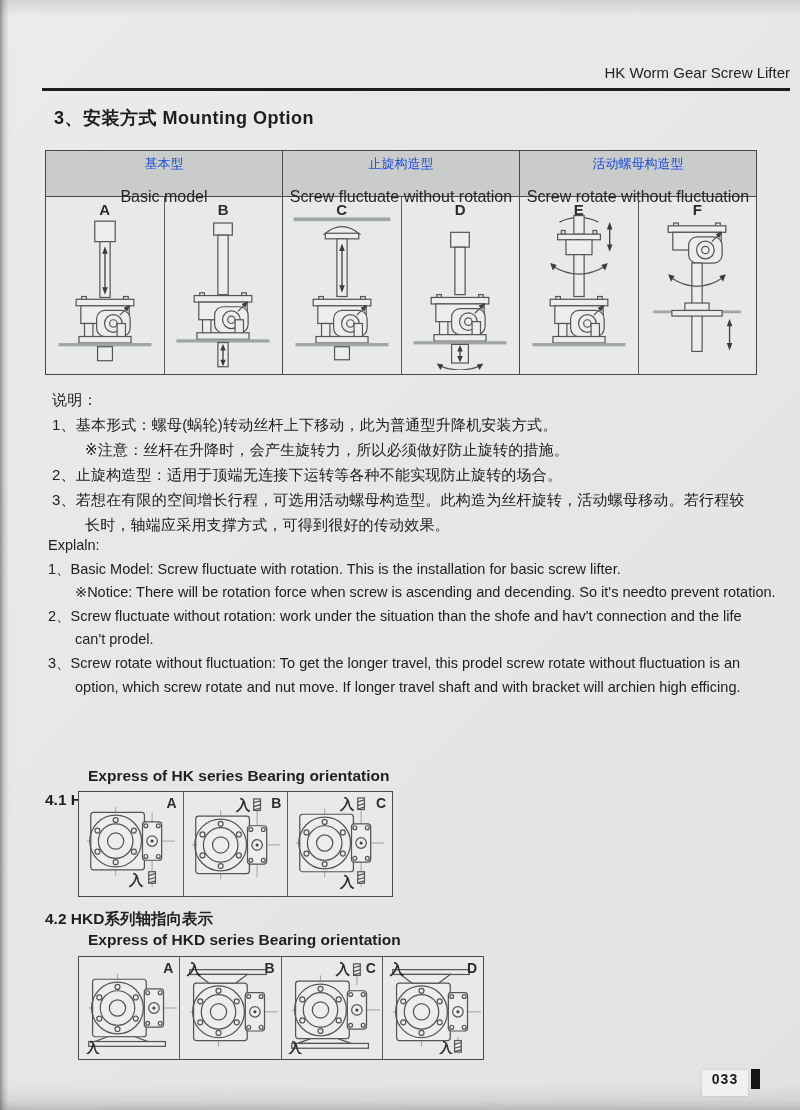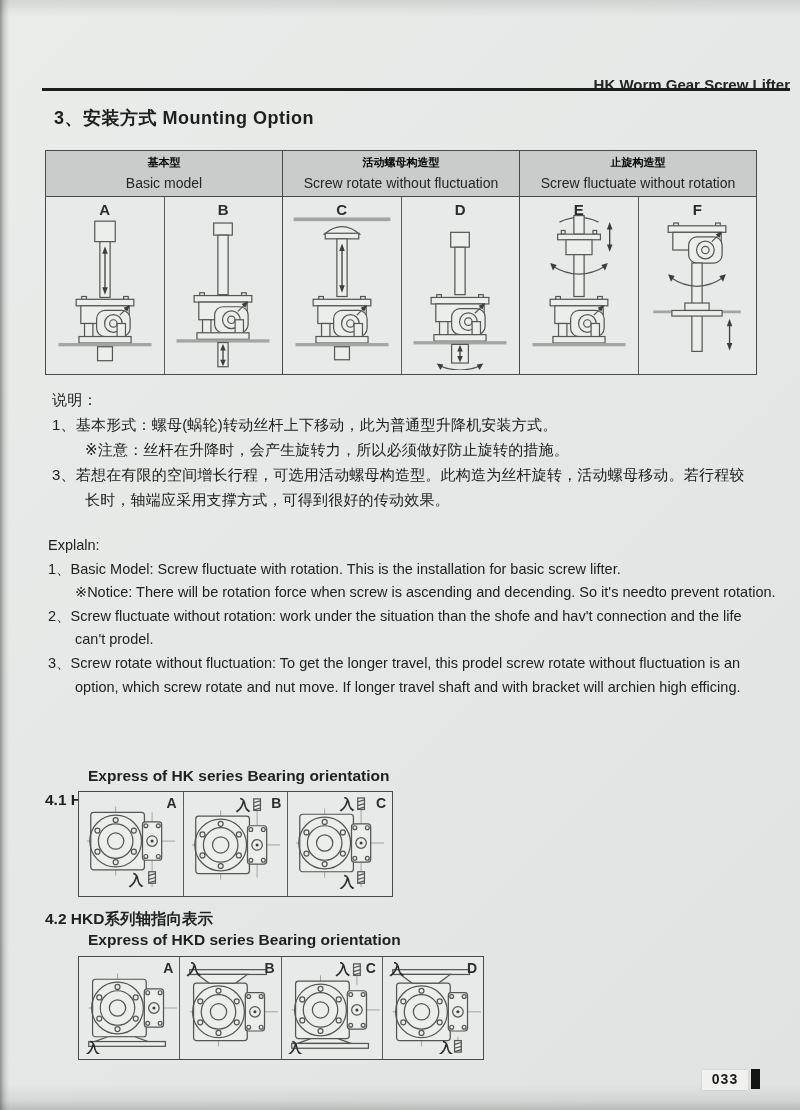--- a/index.html
+++ b/index.html
@@ -8,34 +8,34 @@
     font-family:"Liberation Sans","DejaVu Sans",sans-serif; color:#2b2d2c;
     background:
       linear-gradient(90deg, rgba(60,62,60,.50) 0px, rgba(60,62,60,.18) 4px, rgba(60,62,60,0) 9px),
       linear-gradient(180deg, rgba(130,132,130,.22) 0px, rgba(130,132,130,0) 16px),
       linear-gradient(0deg, rgba(90,92,90,.30) 0px, rgba(90,92,90,.10) 10px, rgba(90,92,90,0) 26px),
       linear-gradient(135deg, #e9ece9 0%, #e5e8e6 45%, #e0e3e1 100%);
     overflow:hidden;
   }
   .abs { position:absolute; }
   .title-zh { top:34px; right:10px; font-size:23px; font-weight:bold; letter-spacing:2px; color:#1d1f1e; }
-  .title-en { top:64px; right:10px; font-size:15px; font-weight:bold; color:#222423;margin-top:12px; }
+  .title-en { top:64px; right:10px; font-size:15px; font-weight:normal; color:#222423; }
   .hr { left:42px; width:748px; top:88px; height:3px; background:#1c1e1d; }
   .h2 { font-size:18px; font-weight:bold; color:#1d1f1e; letter-spacing:.5px; }
   .sec3-h { left:54px; top:106px; }
   .sec4-h { left:54px; top:703px; }
   .sub-zh { font-size:15.5px; font-weight:bold; color:#1e201f; }
   .sub-en { font-size:15.5px; font-weight:bold; color:#1e201f; }
 
   .mtable { left:45px; top:150px; width:710px; border:1.6px solid #474a48; background:#e7eae8; }
   .mhead { display:flex; height:45px; background:#c9ccca; border-bottom:1.6px solid #474a48; }
   .mhead .col { flex:1; border-right:1.6px solid #474a48; text-align:center; padding-top:4px; box-sizing:border-box; }
   .mhead .col:last-child { border-right:none; }
-  .col .zh { font-size:11px; font-weight:bold; color:#000000; }
-  .col .en { font-size:14px; color:#242625; margin-top:5px; }
+  .col .zh { font-size:13px; font-weight:normal; color:#1d4ed8; }
+  .col .en { font-size:16px; color:#242625; margin-top:15px; }
   .mbody { display:flex; height:177px; }
   .mcell { flex:1; border-right:1.2px solid #5a5d5b; position:relative; }
   .mcell:last-child { border-right:none; }
   .mcell:nth-child(2), .mcell:nth-child(4) { border-right:1.6px solid #474a48; }
   .mletter { position:absolute; top:4px; left:0; right:0; text-align:center; font-size:15px; font-weight:bold; color:#26282 7; }
   svg.mnt { position:absolute; left:50%; transform:translateX(-50%); top:13px; width:104px; height:160px; }
 
   .notes { font-size:15px; line-height:25px; letter-spacing:.2px; color:#202221; }
   .notes-zh { left:52px; top:387px; }
   .notes-en { left:48px; top:534px; font-size:14.5px; line-height:23.6px; letter-spacing:0; }
@@ -48,21 +48,21 @@
   .sub2-en { left:88px; top:931px; }
 
   .otable { border:1.4px solid #474a48; display:flex; background:#e7eae8; }
   .hk  { left:78px; top:791px; width:313px; height:104px; }
   .hkd { left:78px; top:956px; width:404px; height:102px; }
   .ocell { flex:1; border-right:1.2px solid #5a5d5b; position:relative; }
   .ocell:last-child { border-right:none; }
   .oletter { position:absolute; top:3px; right:6px; font-size:14px; font-weight:bold; color:#26282 7; }
   svg.top { display:block; width:100px; height:92px; margin:5px auto 0; }
 
-  .pagenum { left:702px; top:1070px; width:46px; height:20px; background:#f1f1ef;
+  .pagenum { left:702px; top:1070px; width:46px; height:26px; background:#f1f1ef;
              text-align:center; font-size:14px; font-weight:bold; line-height:18px;
              letter-spacing:1px; color:#1b1b1b; box-shadow:0 0 2px rgba(0,0,0,.15); }
   .pbar { left:751px; top:1069px; width:9px; height:20px; background:#141414; }
 
   
   .fl { fill:#eceeeb; stroke:#53565 2; stroke:#535652; stroke-width:1.3; }
   .ln { fill:none; stroke:#535652; stroke-width:1.3; }
   .tn { stroke:#7d807d; stroke-width:.7; fill:none; }
   .gb { fill:#a2a6a2; stroke:none; }
   .ar { fill:#3c3e3c; stroke:none; }
@@ -129,26 +129,26 @@
 
   <div class="abs h2 sec3-h">3、安装方式 Mounting Option</div>
 
   <div class="abs mtable">
     <div class="mhead">
       <div class="col">
         <div class="zh">基本型</div>
         <div class="en">Basic model</div>
       </div>
       <div class="col">
+        <div class="zh">止旋构造型</div>
+        <div class="en">Screw fluctuate without rotation</div>
+      </div>
+      <div class="col">
         <div class="zh">活动螺母构造型</div>
         <div class="en">Screw rotate without fluctuation</div>
-      </div>
-      <div class="col">
-        <div class="zh">止旋构造型</div>
-        <div class="en">Screw fluctuate without rotation</div>
       </div>
     </div>
     <div class="mbody">
 
       <div class="mcell">
         <div class="mletter">A</div>
         <svg class="mnt" viewBox="0 0 110 172">
           <rect x="44" y="12" width="22" height="22" class="fl"></rect>
           <rect x="49.5" y="34" width="11" height="60" class="fl"></rect>
           <g class="arr">
@@ -280,20 +280,21 @@
         </svg>
       </div>
 
     </div>
   </div>
 
   <div class="abs notes notes-zh">
     <div>说明：</div>
     <div>1、基本形式：螺母(蜗轮)转动丝杆上下移动，此为普通型升降机安装方式。</div>
     <div class="i1">※注意：丝杆在升降时，会产生旋转力，所以必须做好防止旋转的措施。</div>
+    <div>2、止旋构造型：适用于顶端无连接下运转等各种不能实现防止旋转的场合。</div>
     <div>3、若想在有限的空间增长行程，可选用活动螺母构造型。此构造为丝杆旋转，活动螺母移动。若行程较</div>
     <div class="i1">长时，轴端应采用支撑方式，可得到很好的传动效果。</div>
   </div>
 
   <div class="abs notes notes-en">
     <div>Explaln:</div>
     <div>1、Basic Model: Screw fluctuate with rotation. This is the installation for basic screw lifter.</div>
     <div class="i1e">※Notice: There will be rotation force when screw is ascending and decending. So it's needto prevent rotation.</div>
     <div>2、Screw fluctuate without rotation: work under the situation than the shofe and hav't connection and the life</div>
     <div class="i1e">can't prodel.</div>

